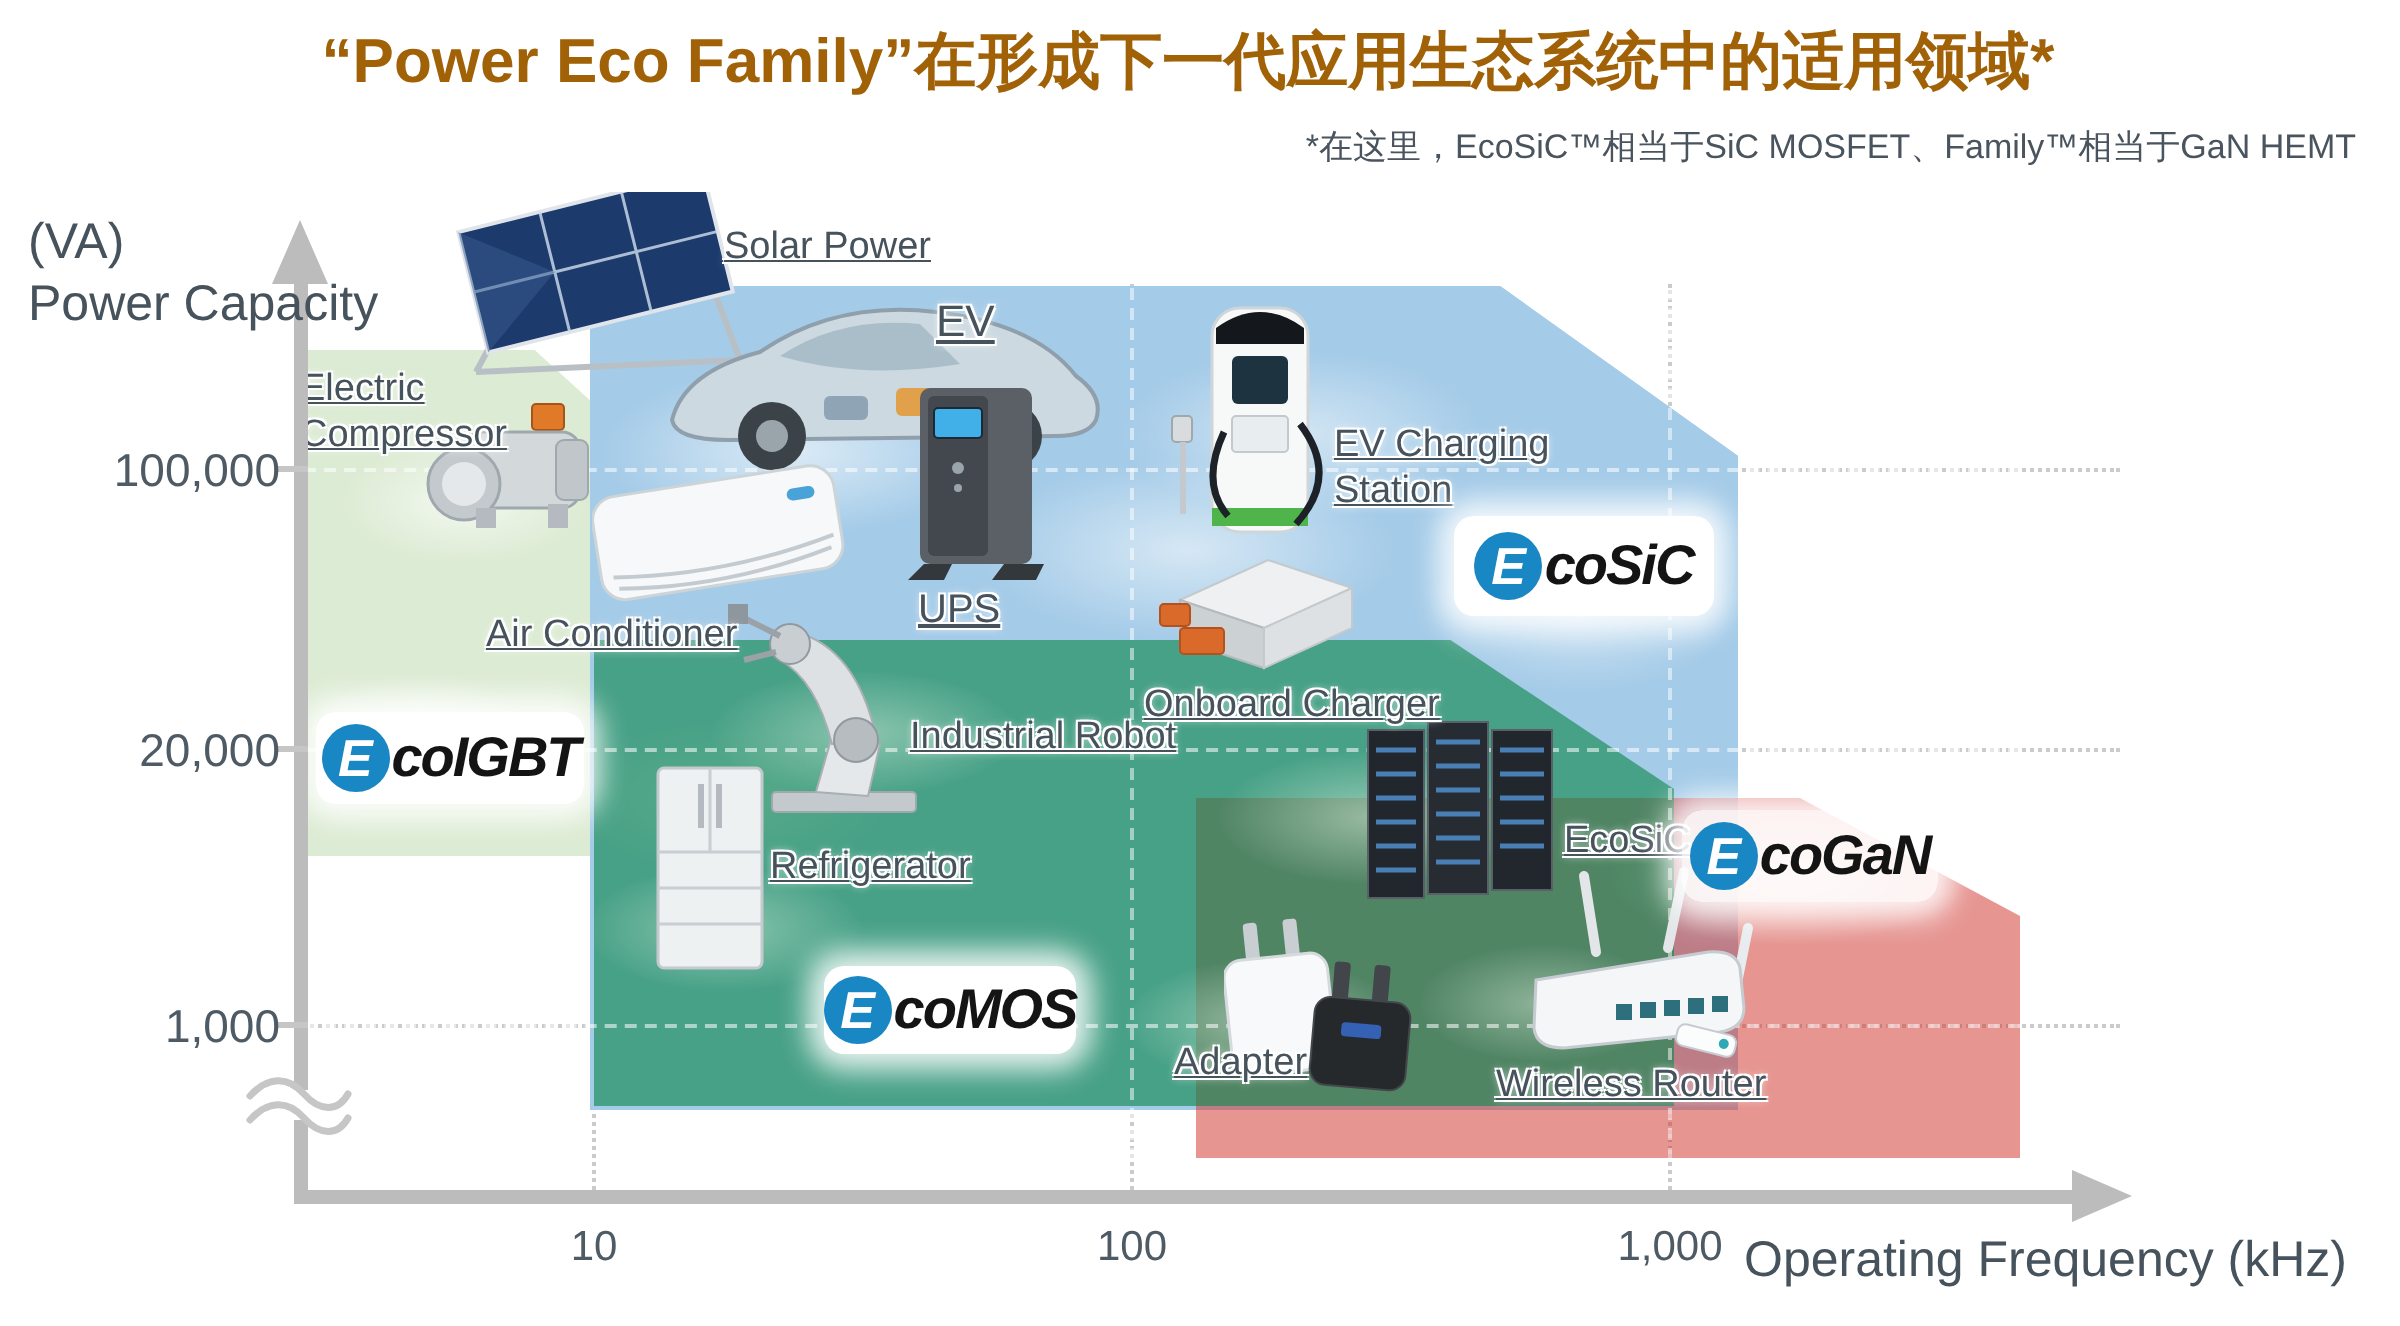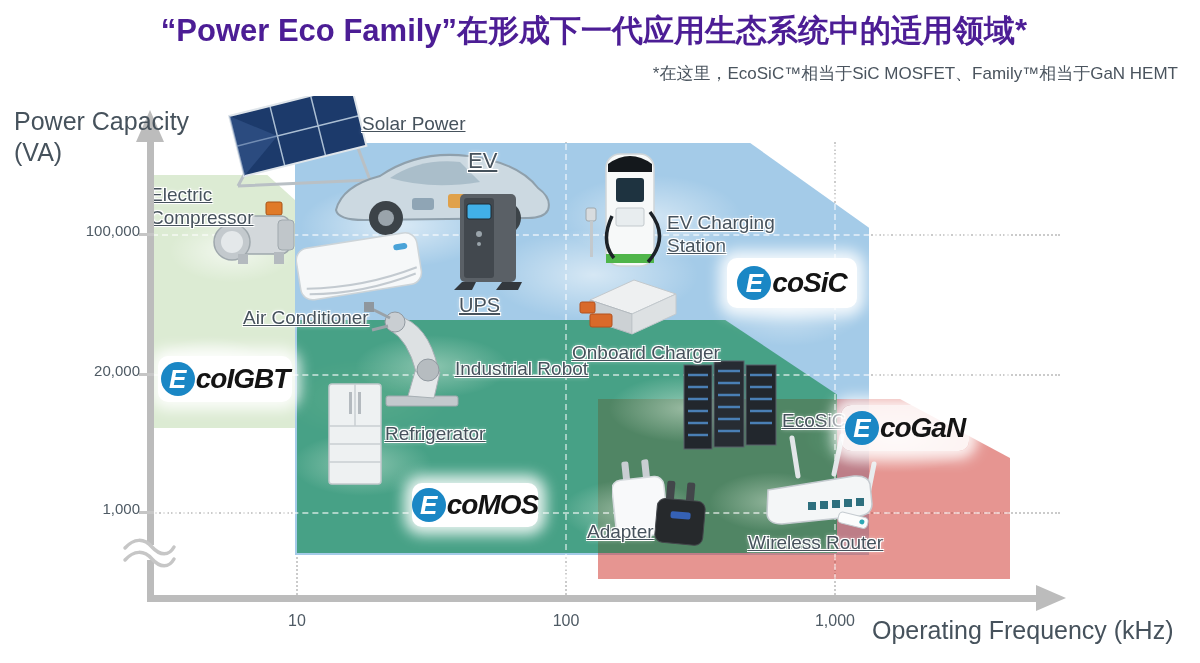--- a/index.html
+++ b/index.html
@@ -1,28 +1,28 @@
 <!DOCTYPE html>
 <html><head>
 <meta charset="utf-8">
 <style>
   html,body{margin:0;padding:0;background:#fff;}
   body{width:1200px;height:663px;position:relative;overflow:hidden;
        font-family:"Liberation Sans","DejaVu Sans",sans-serif;}
   .abs{position:absolute;}
   
-  .title{left:0;right:12px;top:10px;text-align:center;font-size:31px;font-weight:bold;color:#4c1d95;z-index:30;}
+  .title{left:0;right:12px;top:10px;text-align:center;font-size:31px;font-weight:bold;color:#a16207;z-index:30;}
   .subtitle{right:22px;top:62px;font-size:17px;color:#4a545e;z-index:30;}
   
   .axis-bar{background:#bcbcbc;z-index:20;}
   .y-arrow{left:136px;top:110px;width:0;height:0;border-left:14px solid transparent;border-right:14px solid transparent;border-bottom:32px solid #bcbcbc;z-index:20;}
   .x-arrow{left:1036px;top:585px;width:0;height:0;border-top:13px solid transparent;border-bottom:13px solid transparent;border-left:30px solid #bcbcbc;z-index:20;}
   .axis-title{color:#46525c;z-index:21;}
-  .tick-y{width:104px;text-align:right;font-size:15px;color:#4e5a64;z-index:21;}
-  .tick-x{text-align:center;font-size:16px;color:#4e5a64;z-index:21;}
+  .tick-y{width:104px;text-align:right;font-size:23px;color:#4e5a64;z-index:21;}
+  .tick-x{text-align:center;font-size:21px;color:#4e5a64;z-index:21;}
   .tickmark{width:15px;height:3px;background:#c6c6c6;left:139px;z-index:21;}
   .grid-h{border-top:2px dotted #cbcbcb;height:0;left:152px;width:908px;z-index:1;}
   .grid-v{border-left:2px dotted #cbcbcb;width:0;top:142px;height:456px;z-index:1;}
   .wdash-h{border-top:2px dashed rgba(255,255,255,.55);height:0;left:152px;width:858px;z-index:5;}
   .wdash-v{border-left:2px dashed rgba(255,255,255,.5);width:0;top:144px;height:436px;z-index:5;}
   .axis-gap{left:138px;top:545px;width:24px;height:15px;background:#fff;z-index:22;}
   .squiggle{left:120px;top:535px;z-index:23;}
   
   .region{z-index:2;}
   .region-ecoigbt{left:152px;top:175px;width:146px;height:253px;
@@ -245,22 +245,22 @@
 <div class="abs axis-gap"></div>
 <svg class="abs squiggle" width="58" height="36">
   <path d="M5 13 C14 3 24 3 32 12 S 49 21 54 12" stroke="#c6c6c6" stroke-width="3.5" fill="none" stroke-linecap="round"></path>
   <path d="M5 25 C14 15 24 15 32 24 S 49 33 54 24" stroke="#c6c6c6" stroke-width="3.5" fill="none" stroke-linecap="round"></path>
 </svg>
 <div class="abs tickmark" style="top:233px"></div>
 <div class="abs tickmark" style="top:373px"></div>
 <div class="abs tickmark" style="top:511px"></div>
 
 <div class="abs axis-title" style="left:14px;top:106px;font-size:25px;line-height:1.25">
+  <div>(VA)</div>
   <div>Power Capacity</div>
-  <div>(VA)</div>
 </div>
 <div class="abs axis-title" style="left:872px;top:616px;font-size:25px">Operating Frequency (kHz)</div>
 <div class="abs tick-y" style="left:36px;top:222px">100,000</div>
 <div class="abs tick-y" style="left:36px;top:362px">20,000</div>
 <div class="abs tick-y" style="left:36px;top:500px">1,000</div>
 <div class="abs tick-x" style="left:267px;top:612px;width:60px">10</div>
 <div class="abs tick-x" style="left:536px;top:612px;width:60px">100</div>
 <div class="abs tick-x" style="left:800px;top:612px;width:70px">1,000</div>
 
 <div class="abs title">“Power Eco Family”在形成下一代应用生态系统中的适用领域*</div>

